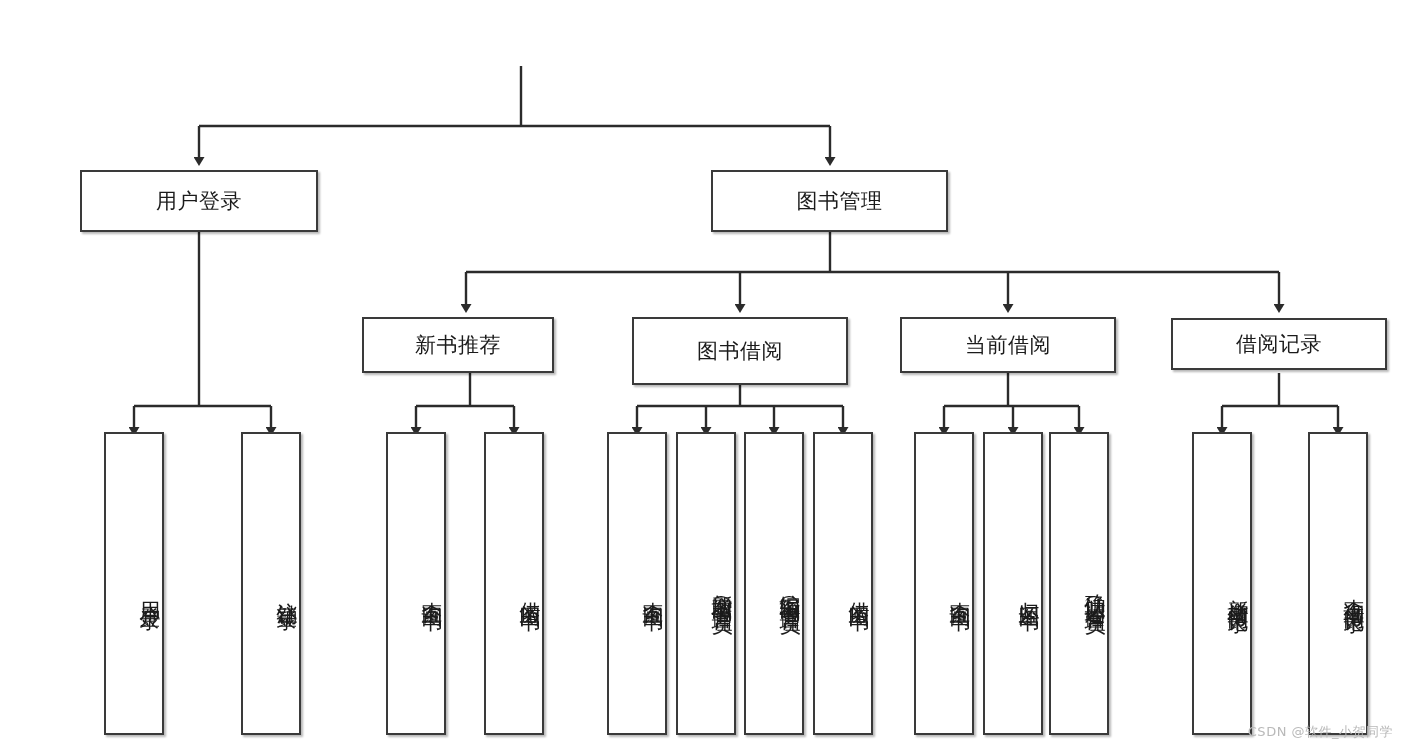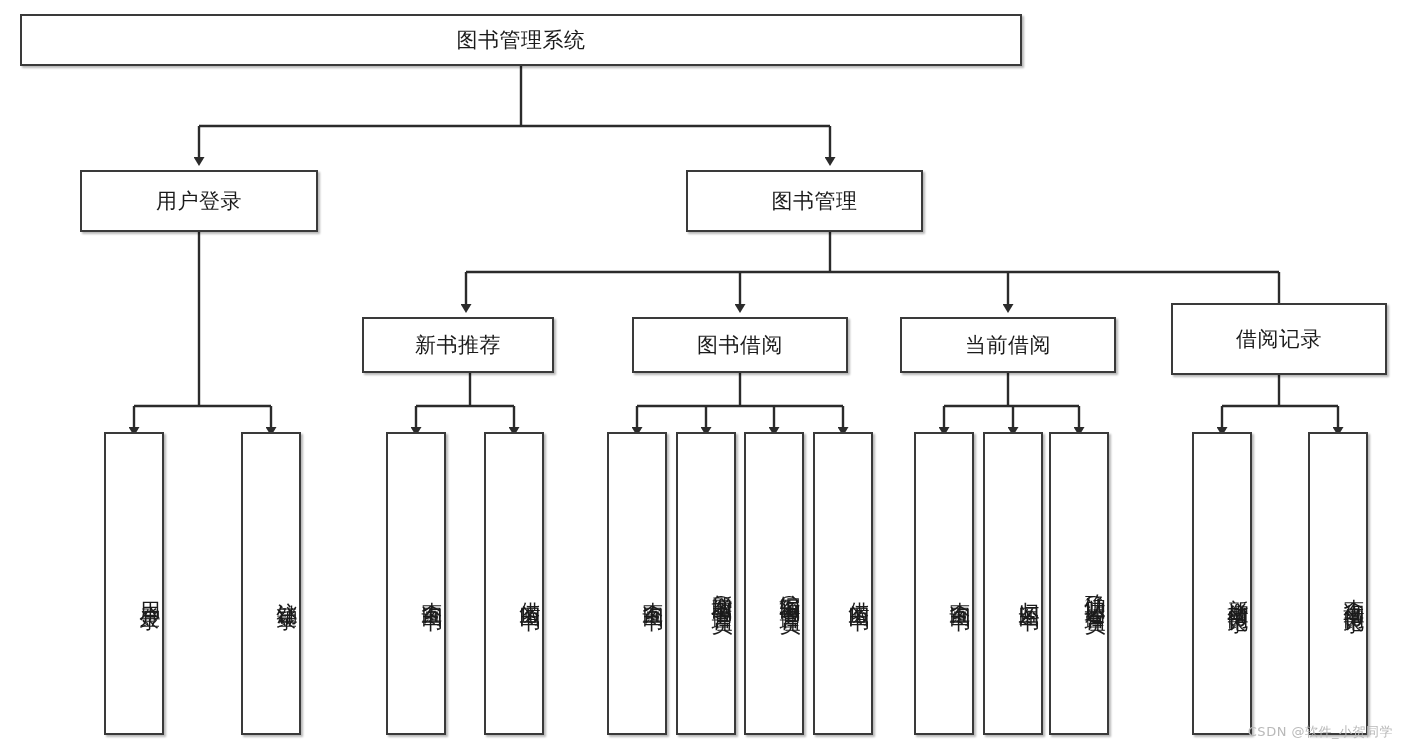--- a/index.html
+++ b/index.html
@@ -117,41 +117,38 @@
       <path d="M1013,406 L1013,428" marker-end="url(#arrow)"></path>
       <path d="M1079,406 L1079,428" marker-end="url(#arrow)"></path>
 
       <path d="M1279,373 L1279,406"></path>
       <path d="M1222,406 L1338,406"></path>
       <path d="M1222,406 L1222,428" marker-end="url(#arrow)"></path>
       <path d="M1338,406 L1338,428" marker-end="url(#arrow)"></path>
     </g>
   </svg>
 
-  <div class="node horizontal" style="left:20px; top:14px; width:1002px; height:52px;">
-    <span class="label">图书管理系统</span>
-  </div>
 
   <div class="node horizontal" style="left:80px; top:170px; width:238px; height:62px;">
     <span class="label">用户登录</span>
   </div>
-  <div class="node horizontal" style="left:686px; top:170px; width:237px; height:62px;padding-left:20px;">
+  <div class="node horizontal" style="left:711px; top:170px; width:237px; height:62px;padding-left:20px;">
     <span class="label">图书管理</span>
   </div>
 
   <div class="node horizontal" style="left:362px; top:317px; width:192px; height:56px;">
     <span class="label">新书推荐</span>
   </div>
-  <div class="node horizontal" style="left:632px; top:317px; width:216px; height:56px;align-items:center;">
+  <div class="node horizontal" style="left:632px; top:317px; width:216px; height:68px;align-items:center;">
     <span class="label">图书借阅</span>
   </div>
   <div class="node horizontal" style="left:900px; top:317px; width:216px; height:56px;">
     <span class="label">当前借阅</span>
   </div>
-  <div class="node horizontal" style="left:1171px; top:303px; width:216px; height:72px;">
+  <div class="node horizontal" style="left:1171px; top:318px; width:216px; height:52px;">
     <span class="label">借阅记录</span>
   </div>
 
   <div class="node vertical" style="left:104px; top:432px; width:60px; height:303px;">
     <span class="label">用户登录</span>
   </div>
   <div class="node vertical" style="left:241px; top:432px; width:60px; height:303px;">
     <span class="label">注销登录</span>
   </div>
 

